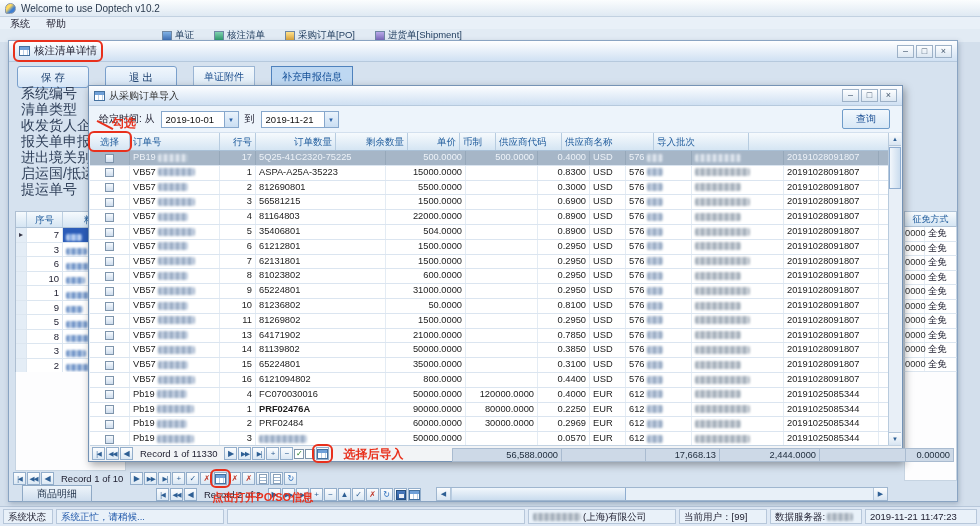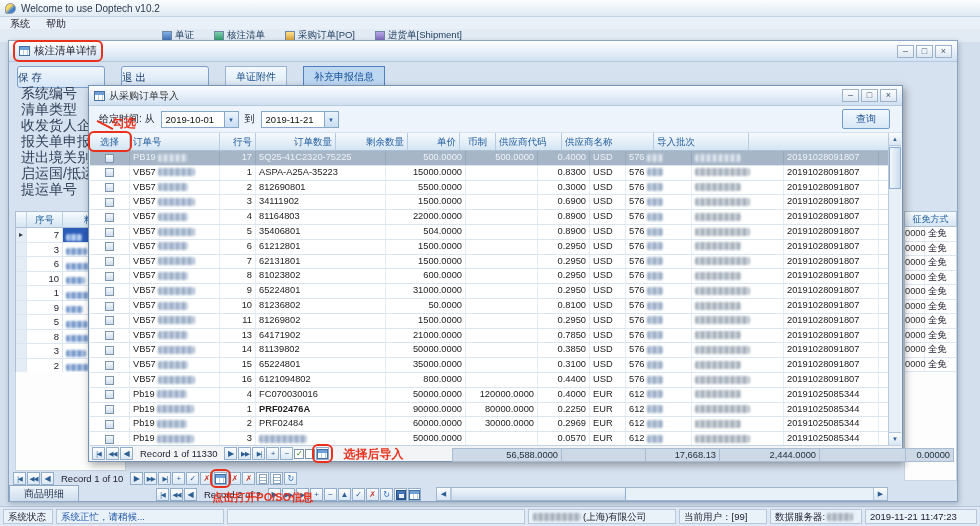--- a/index.html
+++ b/index.html
@@ -21,21 +21,21 @@
 .tb-lb{font-size:9.5px;color:#1d3least;color:#1d3a5c;white-space:nowrap;}
 
 #dwin{position:absolute;left:8px;top:40px;width:950px;height:462px;background:#d6e2ef;border:1px solid #8aa4c2;box-shadow:1px 2px 5px rgba(50,70,100,.3);z-index:10;}
 .dtitle{height:21px;background:linear-gradient(#ffffff,#d0e1f3);border-bottom:1px solid #b6c9dd;display:flex;align-items:center;padding-left:6px;gap:4px;}
 .dico{width:11px;height:10px;border:1px solid #44719f;background:linear-gradient(#6fa0d8 0 3px,rgba(0,0,0,0) 3px),repeating-linear-gradient(90deg,#fff 0 3px,#b9cfe6 3px 4px);flex:none;}
 .dtitle-grp{display:inline-flex;align-items:center;gap:4px;padding:2px 4px;}
 .dtitle .t-text{font-size:10.5px;color:#223;}
 .wbtns{margin-left:auto;display:flex;gap:2px;padding-right:5px;}
 .wb{width:17px;height:13px;border:1px solid #9db1c7;background:linear-gradient(#fdfeff,#dce7f2);font-size:9px;line-height:11px;text-align:center;color:#44586e;}
 .dtools{position:absolute;top:25px;left:8px;display:flex;gap:16px;align-items:center;}
-.dbtn{width:88px;height:22px;border:1px solid #7aa0cc;border-radius:3px;background:linear-gradient(#f0f6fc,#d6e6f7);font-size:10.5px;color:#1b3f6e;text-align:left;line-height:20px;}
+.dbtn{width:72px;height:22px;border:1px solid #7aa0cc;border-radius:3px;background:linear-gradient(#f0f6fc,#d6e6f7);font-size:10.5px;color:#1b3f6e;text-align:center;line-height:20px;}
 .dtab{height:22px;padding:0 10px;border:1px solid #9ab5d4;background:linear-gradient(#f4f9fd,#dcEAf6);background:linear-gradient(#f4f9fd,#dceaf6);font-size:10px;color:#1d4f8e;line-height:20px;}
 .dtab.hl{background:#bed8f2;border-color:#4f82bd;color:#0d4a94;}
 #form-labels{position:absolute;left:12px;top:44px;width:80px;}
 .flabel{height:16px;line-height:16px;font-size:14px;color:#30405a;white-space:nowrap;overflow:hidden;}
 
 #left-grid{position:absolute;left:6px;top:170px;width:111px;border:1px solid #aebfd2;background:#fff;}
 .lg-head{display:flex;height:16px;background:linear-gradient(#f6fafd,#d5e5f3);border-bottom:1px solid #aec2d6;}
 .lg-head span{font-size:9.5px;color:#1d5a9b;line-height:15px;text-align:center;border-right:1px solid #bdd0e2;}
 .lg-hm{width:11px;}.lg-hs{width:36px;}.lg-hi{flex:1;}
 .lg-row{display:flex;height:14.5px;background:#fff;border-bottom:1px solid #dce6f0;}
@@ -59,21 +59,21 @@
 .nbtn.sm{font-size:6.5px;letter-spacing:-1px;}
 .nbtn.red{color:#c0392b;}
 .nbtn.blu{color:#2d6fbd;}
 .nv-text{padding:0 6px;font-size:9.5px;color:#223;white-space:nowrap;}
 .mini-cb{display:inline-flex;align-items:center;justify-content:center;width:10px;height:10px;border:1px solid #7e94ab;background:#fff;font-size:8px;color:#1f7a1f;flex:none;}
 .shape{display:inline-block;}
 .sh-grid{width:11px;height:10px;border:1px solid #44719f;background:linear-gradient(#6fa0d8 0 3px,rgba(0,0,0,0) 3px),repeating-linear-gradient(90deg,#fff 0 3px,#b9cfe6 3px 4px);}
 .sh-disk{width:10px;height:10px;background:linear-gradient(#4a7cc0,#2d5a9c);border:1px solid #27507e;position:relative;}
 .sh-disk::after{content:"";position:absolute;left:2px;bottom:1px;width:5px;height:4px;background:#e8eef6;}
 .sh-doc{width:8px;height:10px;border:1px solid #8aa0b8;background:repeating-linear-gradient(#fff 0 2px,#9db5cf 2px 3px);}
-#tab-detail{position:absolute;left:0;top:444px;width:70px;height:17px;background:linear-gradient(#eef4fa,#cfdeee);border:1px solid #8fa9c5;font-size:10px;color:#23354d;text-align:center;line-height:15px;}
+#tab-detail{position:absolute;left:13px;top:444px;width:70px;height:17px;background:linear-gradient(#eef4fa,#cfdeee);border:1px solid #8fa9c5;font-size:10px;color:#23354d;text-align:center;line-height:15px;}
 #hscroll{position:absolute;left:427px;top:446px;width:452px;height:14px;border:1px solid #9fb6cf;background:#e8f0f8;display:flex;}
 .hs-btn{width:14px;height:12px;background:linear-gradient(#fcfdfe,#d8e5f2);border-right:1px solid #b3c6da;color:#2e5f94;font-size:7px;line-height:12px;text-align:center;flex:none;}
 .hs-btn.r{border-right:none;border-left:1px solid #b3c6da;margin-left:auto;}
 .hs-thumb{width:175px;height:12px;background:linear-gradient(#f2f7fc,#cadcee);border-right:1px solid #8fadd0;border-left:1px solid #b9cde2;}
 
 #totals{position:absolute;left:452px;top:448px;height:14px;display:flex;z-index:25;}
 .tcell{height:14px;background:#cdd9e7;border:1px solid #a9bbd0;border-left:none;font-size:9.3px;line-height:12px;text-align:right;padding:0 3px;color:#1c2a3a;}
 .tcell:first-child{border-left:1px solid #a9bbd0;}
 
 #dialog{position:absolute;left:88px;top:85px;width:815px;height:377px;background:#e9f1f9;border:1px solid #7593b5;box-shadow:2px 3px 8px rgba(0,0,0,.35);z-index:20;}
@@ -362,21 +362,21 @@
     </span>
     <span class="q-btn">查询</span>
   </div>
   <div id="imp-header">
       <div class="hcell a-c" id="sel-h" style="width: 40px;">选择</div>
       <div class="hcell a-l" style="width: 90px;">订单号</div>
       <div class="hcell a-r" style="width: 36px;">行号</div>
       <div class="hcell a-r" style="width: 80px;">订单数量</div>
       <div class="hcell a-r" style="width: 72px;">剩余数量</div>
       <div class="hcell a-r" style="width: 52px;">单价</div>
-      <div class="hcell a-l" style="width: 36px; text-align: center;">币制</div>
+      <div class="hcell a-l" style="width: 36px;">币制</div>
       <div class="hcell a-l" style="width: 66px;">供应商代码</div>
       <div class="hcell a-l" style="width: 92px;">供应商名称</div>
       <div class="hcell a-l" style="width: 95px;">导入批次</div>
     </div>
   <div id="imp-rows">
       <div class="irow sel">
         <div class="icell a-c" style="width: 40px;"><span class="cb"></span></div>
         <div class="icell a-l" style="width: 90px;"><span class="pref">PB19</span><span class="blur bl-ord" style="width: 30px;"></span></div>
         <div class="icell a-r" style="width: 36px;">17</div>
         <div class="icell a-l" style="width: 130px;">5Q25-41C2320-75225</div>
@@ -411,21 +411,21 @@
         <div class="icell a-r" style="width: 52px;">0.3000</div>
         <div class="icell a-l" style="width: 36px;">USD</div>
         <div class="icell a-l" style="width: 66px;"><span class="pref">576</span><span class="blur bl-ord" style="width: 16px;"></span></div>
         <div class="icell a-l" style="width: 92px;"><span class="blur bl-gray" style="width: 46px;"></span></div>
         <div class="icell a-l" style="width: 95px;">20191028091807</div>
       </div>
       <div class="irow">
         <div class="icell a-c" style="width: 40px;"><span class="cb"></span></div>
         <div class="icell a-l" style="width: 90px;"><span class="pref">VB57</span><span class="blur bl-ord" style="width: 37px;"></span></div>
         <div class="icell a-r" style="width: 36px;">3</div>
-        <div class="icell a-l" style="width: 130px;">34111902</div>
+        <div class="icell a-l" style="width: 130px;">56581215</div>
         <div class="icell a-r" style="width: 80px;">1500.0000</div>
         <div class="icell a-r" style="width: 72px;"></div>
         <div class="icell a-r" style="width: 52px;">0.6900</div>
         <div class="icell a-l" style="width: 36px;">USD</div>
         <div class="icell a-l" style="width: 66px;"><span class="pref">576</span><span class="blur bl-ord" style="width: 16px;"></span></div>
         <div class="icell a-l" style="width: 92px;"><span class="blur bl-gray" style="width: 55px;"></span></div>
         <div class="icell a-l" style="width: 95px;">20191028091807</div>
       </div>
       <div class="irow">
         <div class="icell a-c" style="width: 40px;"><span class="cb"></span></div>

